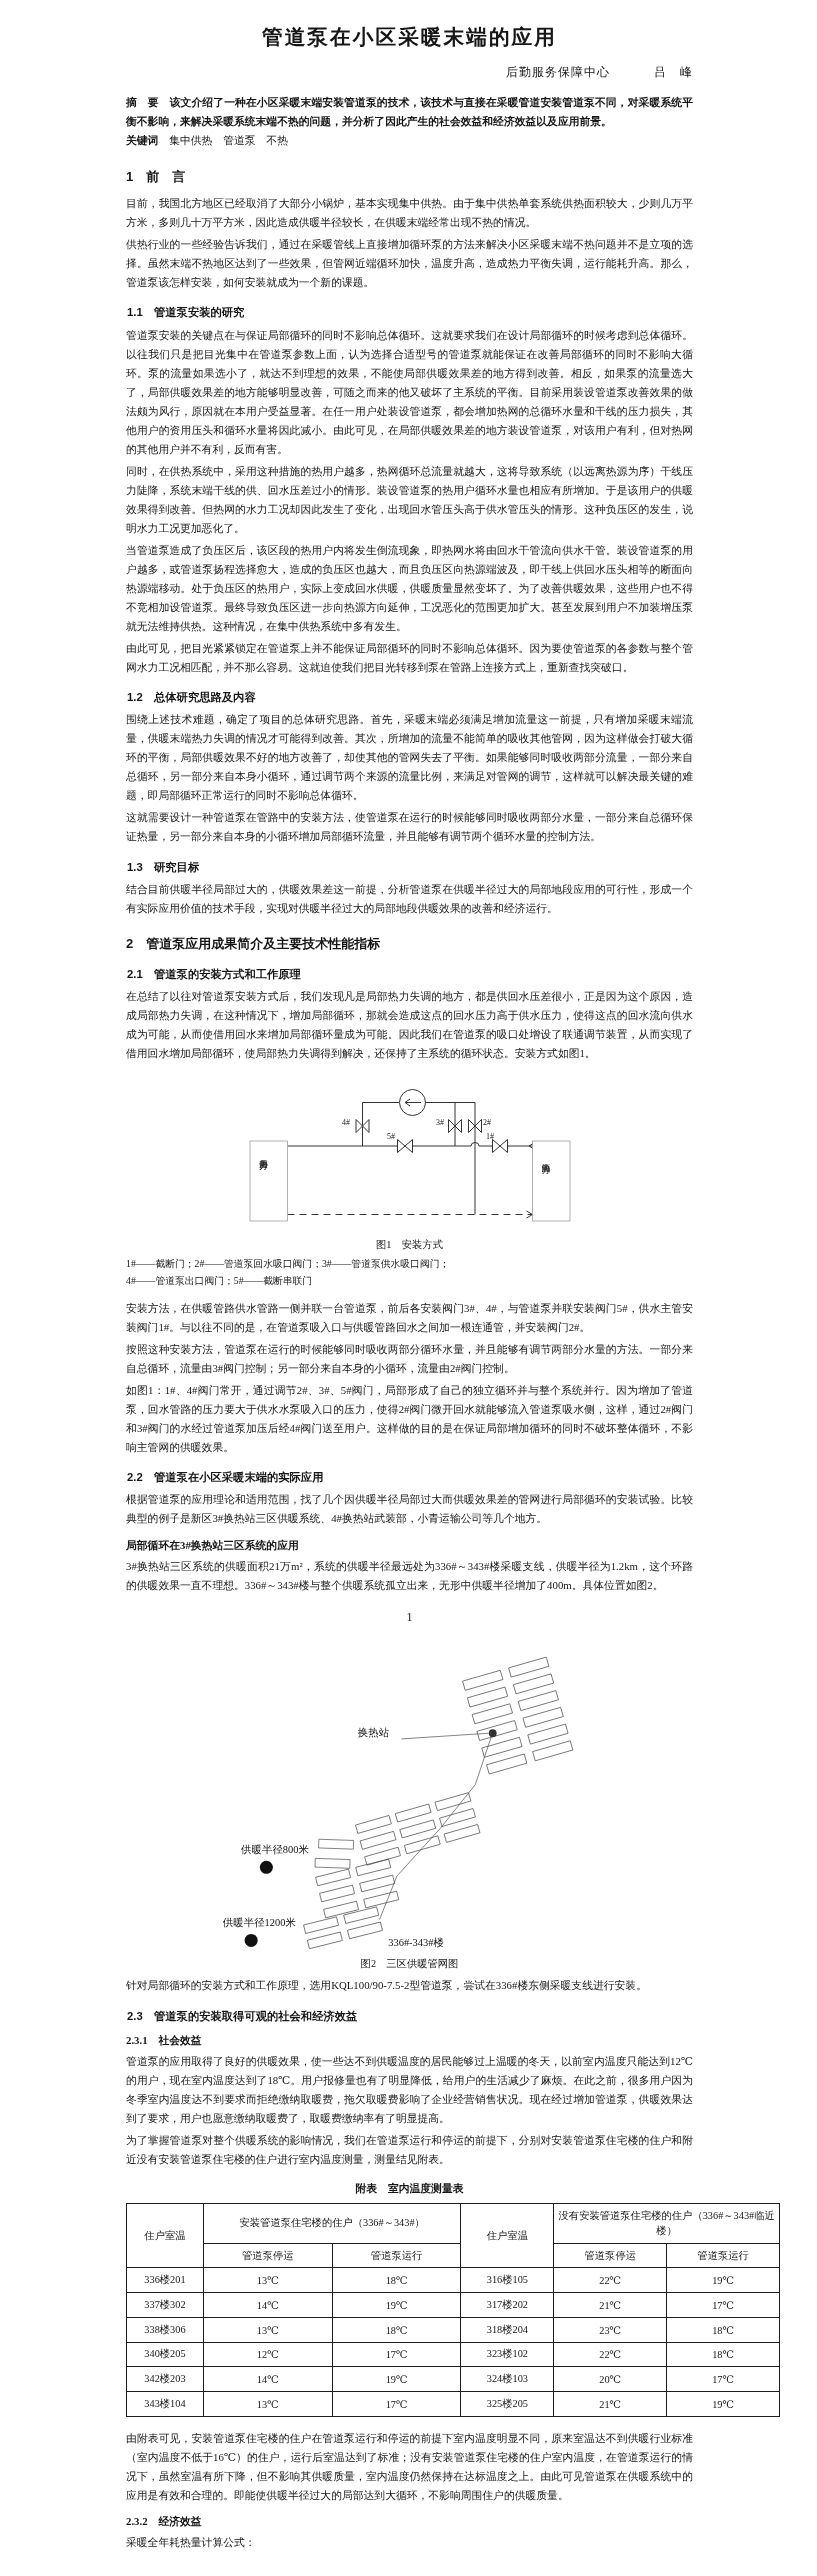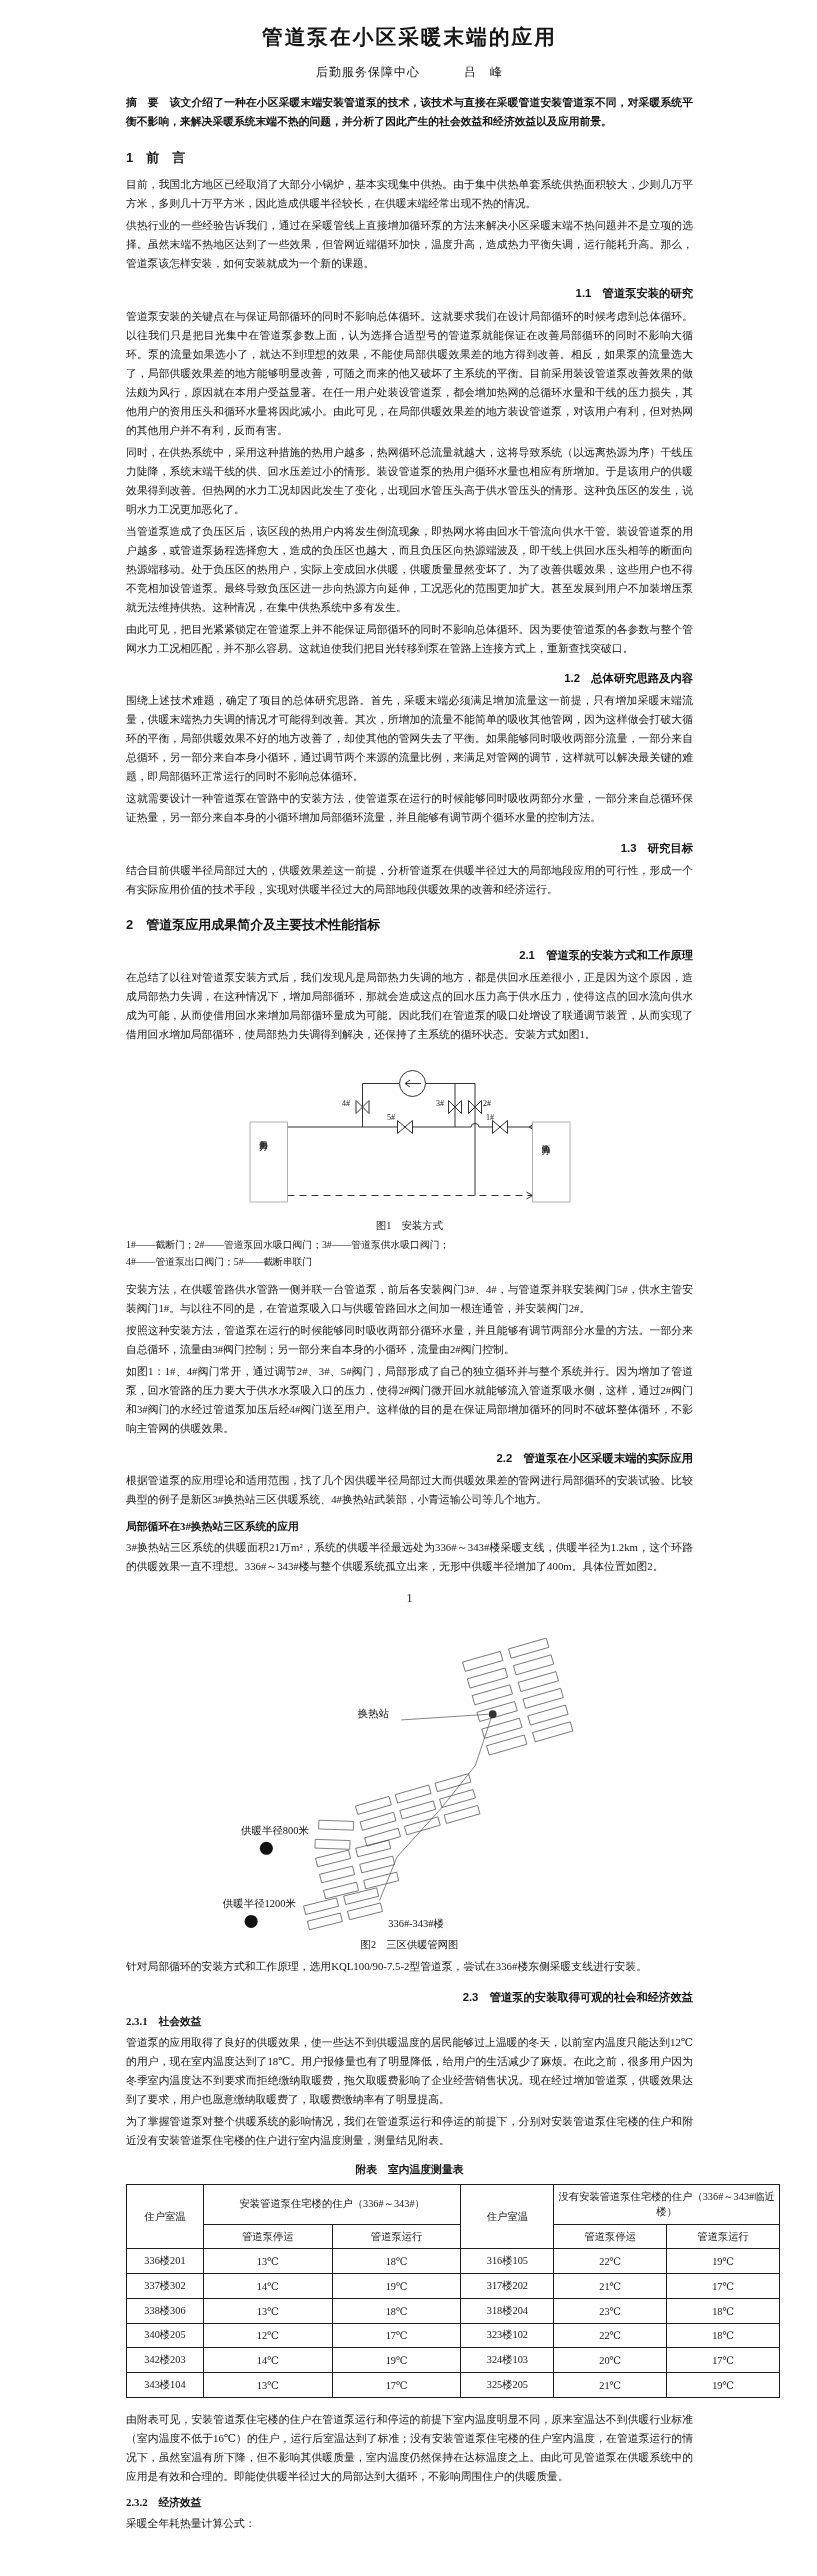--- a/index.html
+++ b/index.html
@@ -1,25 +1,25 @@
 <!DOCTYPE html>
 <html style="font-size:8.2px"><head>
 <meta charset="utf-8">
 <style>
   html,body{margin:0;padding:0;background:#ffffff;}
   body{width:818px;min-height:3867px;font-family:"Liberation Serif","DejaVu Serif",serif;color:#161616;}
   .page{width:818px;min-height:3867px;box-sizing:border-box;padding:23px 125px 82px 126px;overflow:hidden;}
   .title{font-family:"Liberation Sans","DejaVu Sans",sans-serif;font-weight:bold;font-size:20.6px;text-align:center;letter-spacing:2.1px;margin:0 0 3.1px 0;}
-  .authorline{text-align:center;font-size:12px;margin:13.4px 0 0 0;letter-spacing:1px;}
+  .authorline{text-align:right;font-size:12px;margin:13.4px 0 0 0;letter-spacing:1px;}
   .abstract{margin-top:12px;font-size:10.8px;line-height:19px;text-align:justify;font-weight:bold;}
   .abstract b, .kwline b{font-family:"Liberation Sans","DejaVu Sans",sans-serif;}
   .kwline{font-size:10.8px;line-height:19px;}
   p.body{font-size:10.8px;line-height:19px;text-align:justify;margin:3px 0;}
   h2.sec{font-family:"Liberation Sans","DejaVu Sans",sans-serif;font-size:13px;font-weight:bold;margin:17.5px 0 8.2px 0;}
-  h3.sub{font-family:"Liberation Sans","DejaVu Sans",sans-serif;font-size:11.3px;font-weight:bold;margin:13.4px 0 5.2px 1px;text-align:right;}
+  h3.sub{font-family:"Liberation Sans","DejaVu Sans",sans-serif;font-size:11.3px;font-weight:bold;margin:13.4px 0 5.2px 1px;}
   h4.sub2{font-size:10.8px;font-weight:bold;font-family:"Liberation Serif","DejaVu Serif",serif;margin:10.3px 0 4.1px 0;}
   .figwrap{text-align:center;margin:13.4px 0 5.2px 0;}
   .figcaption{text-align:center;font-size:10.3px;margin:5.2px 0 2.1px 0;}
   .figlegend{text-align:left;font-size:9.8px;line-height:17.5px;margin:1px 0 9.3px 0;}
   .pagemarker{text-align:center;font-size:12px;margin:15.5px 0;}
   .tabletitle{text-align:center;font-size:10.8px;font-weight:bold;font-family:"Liberation Sans","DejaVu Sans",sans-serif;margin:13.4px 0 6.2px 0;}
   table.temp{border-collapse:collapse;width:654px;font-size:10.3px;}
   table.temp th, table.temp td{border:1px solid #1c1c1c;text-align:center;padding:4.1px 2.1px;font-weight:normal;height:15.5px;}
   table.temp th{line-height:15.5px;}
   svg text{font-family:"Liberation Serif","DejaVu Serif",serif;}
@@ -32,20 +32,23 @@
 
   <h1 class="title">管道泵在小区采暖末端的应用</h1>
   <div class="authorline">
     <span>后勤服务保障中心</span>
     <span style="display:inline-block;width:36px;"></span>
     <span>吕　峰</span>
   </div>
 
   <div class="abstract">
     <b>摘　要</b>　<span>该文介绍了一种在小区采暖末端安装管道泵的技术，该技术与直接在采暖管道安装管道泵不同，对采暖系统平衡不影响，来解决采暖系统末端不热的问题，并分析了因此产生的社会效益和经济效益以及应用前景。</span>
+  </div>
+  <div class="kwline">
+    <b>关键词</b>　<span>集中供热　管道泵　不热</span>
   </div>
 
   <h2 class="sec">1　前　言</h2>
   <p class="body">目前，我国北方地区已经取消了大部分小锅炉，基本实现集中供热。由于集中供热单套系统供热面积较大，少则几万平方米，多则几十万平方米，因此造成供暖半径较长，在供暖末端经常出现不热的情况。</p>
   <p class="body">供热行业的一些经验告诉我们，通过在采暖管线上直接增加循环泵的方法来解决小区采暖末端不热问题并不是立项的选择。虽然末端不热地区达到了一些效果，但管网近端循环加快，温度升高，造成热力平衡失调，运行能耗升高。那么，管道泵该怎样安装，如何安装就成为一个新的课题。</p>
 
   <h3 class="sub">1.1　管道泵安装的研究</h3>
   <p class="body">管道泵安装的关键点在与保证局部循环的同时不影响总体循环。这就要求我们在设计局部循环的时候考虑到总体循环。以往我们只是把目光集中在管道泵参数上面，认为选择合适型号的管道泵就能保证在改善局部循环的同时不影响大循环。泵的流量如果选小了，就达不到理想的效果，不能使局部供暖效果差的地方得到改善。相反，如果泵的流量选大了，局部供暖效果差的地方能够明显改善，可随之而来的他又破坏了主系统的平衡。目前采用装设管道泵改善效果的做法颇为风行，原因就在本用户受益显著。在任一用户处装设管道泵，都会增加热网的总循环水量和干线的压力损失，其他用户的资用压头和循环水量将因此减小。由此可见，在局部供暖效果差的地方装设管道泵，对该用户有利，但对热网的其他用户并不有利，反而有害。</p>
   <p class="body">同时，在供热系统中，采用这种措施的热用户越多，热网循环总流量就越大，这将导致系统（以远离热源为序）干线压力陡降，系统末端干线的供、回水压差过小的情形。装设管道泵的热用户循环水量也相应有所增加。于是该用户的供暖效果得到改善。但热网的水力工况却因此发生了变化，出现回水管压头高于供水管压头的情形。这种负压区的发生，说明水力工况更加恶化了。</p>
   <p class="body">当管道泵造成了负压区后，该区段的热用户内将发生倒流现象，即热网水将由回水干管流向供水干管。装设管道泵的用户越多，或管道泵扬程选择愈大，造成的负压区也越大，而且负压区向热源端波及，即干线上供回水压头相等的断面向热源端移动。处于负压区的热用户，实际上变成回水供暖，供暖质量显然变坏了。为了改善供暖效果，这些用户也不得不竞相加设管道泵。最终导致负压区进一步向热源方向延伸，工况恶化的范围更加扩大。甚至发展到用户不加装增压泵就无法维持供热。这种情况，在集中供热系统中多有发生。</p>

